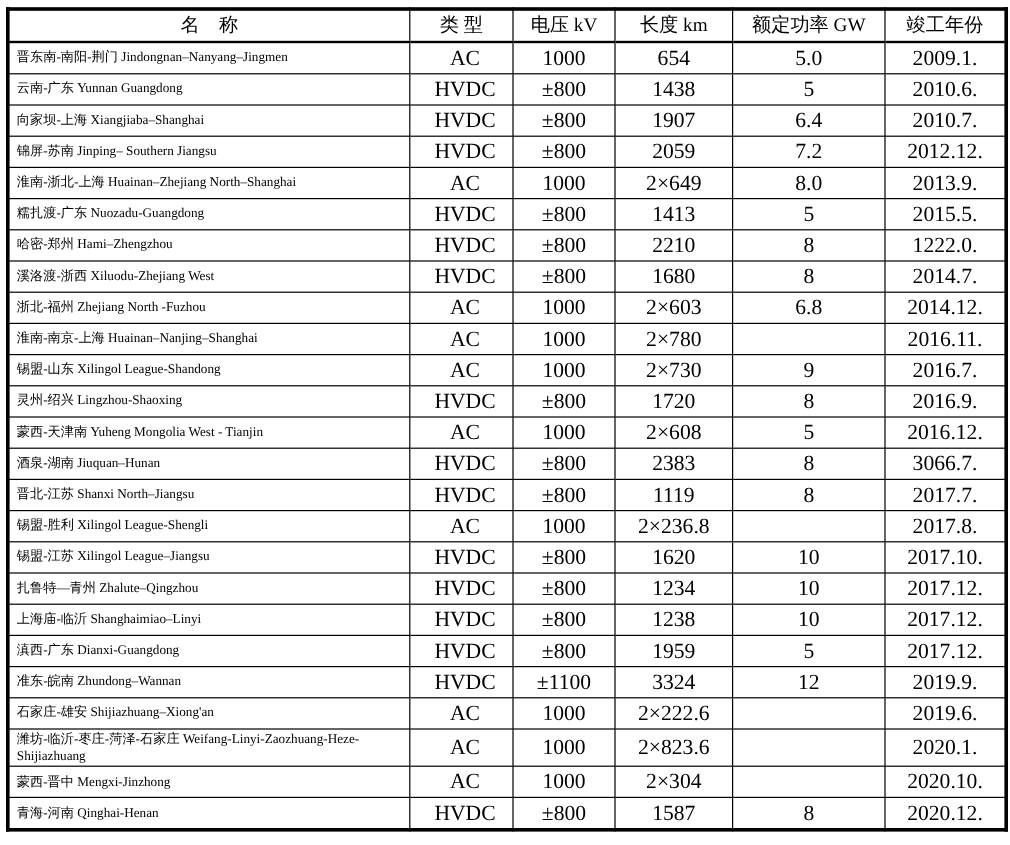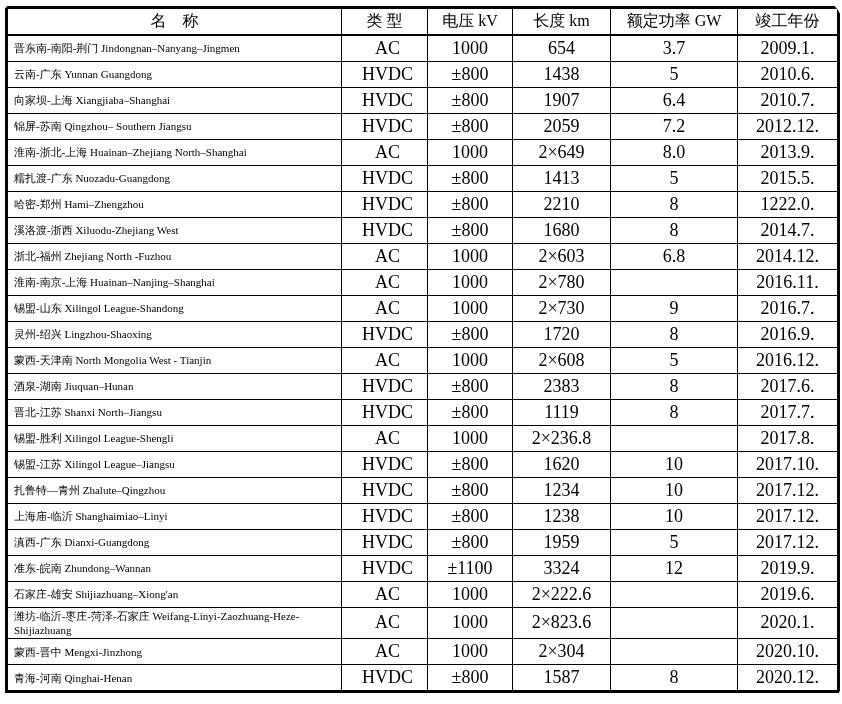--- a/index.html
+++ b/index.html
@@ -8,21 +8,20 @@
     background: #ffffff;
   }
   .page {
     position: relative;
     width: 842px;
     height: 704px;
     background: #ffffff;
     font-family: "Liberation Serif", "DejaVu Serif", serif;
     color: #000000;
     overflow: hidden;
-    border-radius: 23px;
   }
   table.grid {
     position: absolute;
     left: 5px;
     top: 6px;
     width: 833px;
     border-collapse: collapse;
     table-layout: fixed;
     border: 3px solid #000000;
     background: #ffffff;
@@ -81,41 +80,41 @@
         <th>额定功率 GW</th>
         <th>竣工年份</th>
       </tr>
     </thead>
     <tbody>
         <tr>
           <td class="col-name">晋东南-南阳-荆门 Jindongnan–Nanyang–Jingmen</td>
           <td class="col-type">AC</td>
           <td class="col-voltage">1000</td>
           <td class="col-length">654</td>
-          <td class="col-power">3.7</td>
+          <td class="col-power">5.0</td>
           <td class="col-year">2009.1.</td>
         </tr>
         <tr>
           <td class="col-name">云南-广东 Yunnan Guangdong</td>
           <td class="col-type">HVDC</td>
           <td class="col-voltage">±800</td>
           <td class="col-length">1438</td>
           <td class="col-power">5</td>
           <td class="col-year">2010.6.</td>
         </tr>
         <tr>
           <td class="col-name">向家坝-上海 Xiangjiaba–Shanghai</td>
           <td class="col-type">HVDC</td>
           <td class="col-voltage">±800</td>
           <td class="col-length">1907</td>
           <td class="col-power">6.4</td>
           <td class="col-year">2010.7.</td>
         </tr>
         <tr>
-          <td class="col-name">锦屏-苏南 Qingzhou– Southern Jiangsu</td>
+          <td class="col-name">锦屏-苏南 Jinping– Southern Jiangsu</td>
           <td class="col-type">HVDC</td>
           <td class="col-voltage">±800</td>
           <td class="col-length">2059</td>
           <td class="col-power">7.2</td>
           <td class="col-year">2012.12.</td>
         </tr>
         <tr>
           <td class="col-name">淮南-浙北-上海 Huainan–Zhejiang North–Shanghai</td>
           <td class="col-type">AC</td>
           <td class="col-voltage">1000</td>
@@ -173,34 +172,34 @@
         </tr>
         <tr>
           <td class="col-name">灵州-绍兴 Lingzhou-Shaoxing</td>
           <td class="col-type">HVDC</td>
           <td class="col-voltage">±800</td>
           <td class="col-length">1720</td>
           <td class="col-power">8</td>
           <td class="col-year">2016.9.</td>
         </tr>
         <tr>
-          <td class="col-name">蒙西-天津南 North Mongolia West - Tianjin</td>
+          <td class="col-name">蒙西-天津南 Yuheng Mongolia West - Tianjin</td>
           <td class="col-type">AC</td>
           <td class="col-voltage">1000</td>
           <td class="col-length">2×608</td>
           <td class="col-power">5</td>
           <td class="col-year">2016.12.</td>
         </tr>
         <tr>
           <td class="col-name">酒泉-湖南 Jiuquan–Hunan</td>
           <td class="col-type">HVDC</td>
           <td class="col-voltage">±800</td>
           <td class="col-length">2383</td>
           <td class="col-power">8</td>
-          <td class="col-year">2017.6.</td>
+          <td class="col-year">3066.7.</td>
         </tr>
         <tr>
           <td class="col-name">晋北-江苏 Shanxi North–Jiangsu</td>
           <td class="col-type">HVDC</td>
           <td class="col-voltage">±800</td>
           <td class="col-length">1119</td>
           <td class="col-power">8</td>
           <td class="col-year">2017.7.</td>
         </tr>
         <tr>

